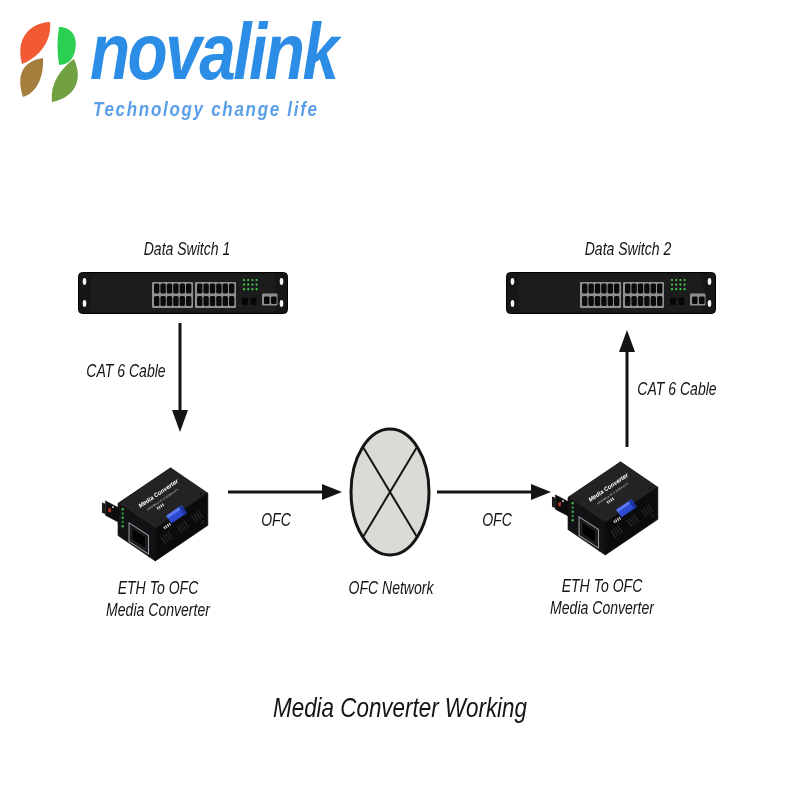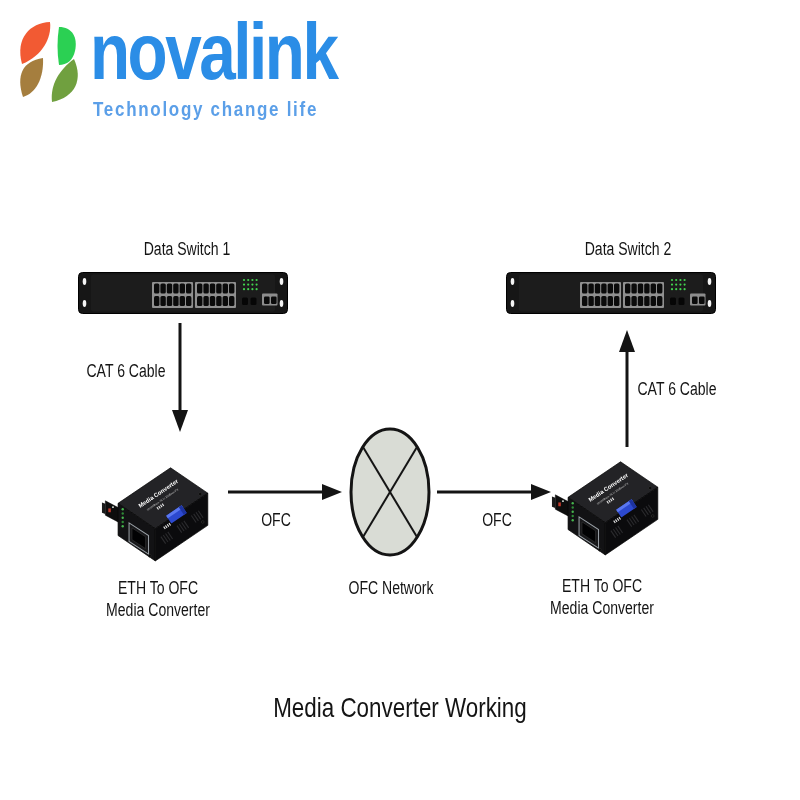--- a/index.html
+++ b/index.html
@@ -1,18 +1,18 @@
 <!DOCTYPE html>
 <html><head>
 <meta charset="utf-8">
 <style>
   html,body{margin:0;padding:0;background:#fff;}
   .canvas{
     position:relative;width:800px;height:772px;background:#ffffff;
-    font-family:"Liberation Sans",sans-serif;overflow:hidden;color:#141414;
+    font-family:"Liberation Sans",sans-serif;overflow:hidden;color:#141414;font-style:italic;
   }
   
   .logo{position:absolute;left:14px;top:14px;width:360px;height:115px;}
   .logo-icon{position:absolute;left:0;top:4px;width:76px;height:88px;}
   .brand{
     position:absolute;left:76px;top:-8px;font-size:80px;font-weight:bold;
     letter-spacing:-3px;color:#2b8de6;line-height:1.15;
     transform:scaleX(.82);transform-origin:left center;white-space:nowrap;
   }
   .tagline{

